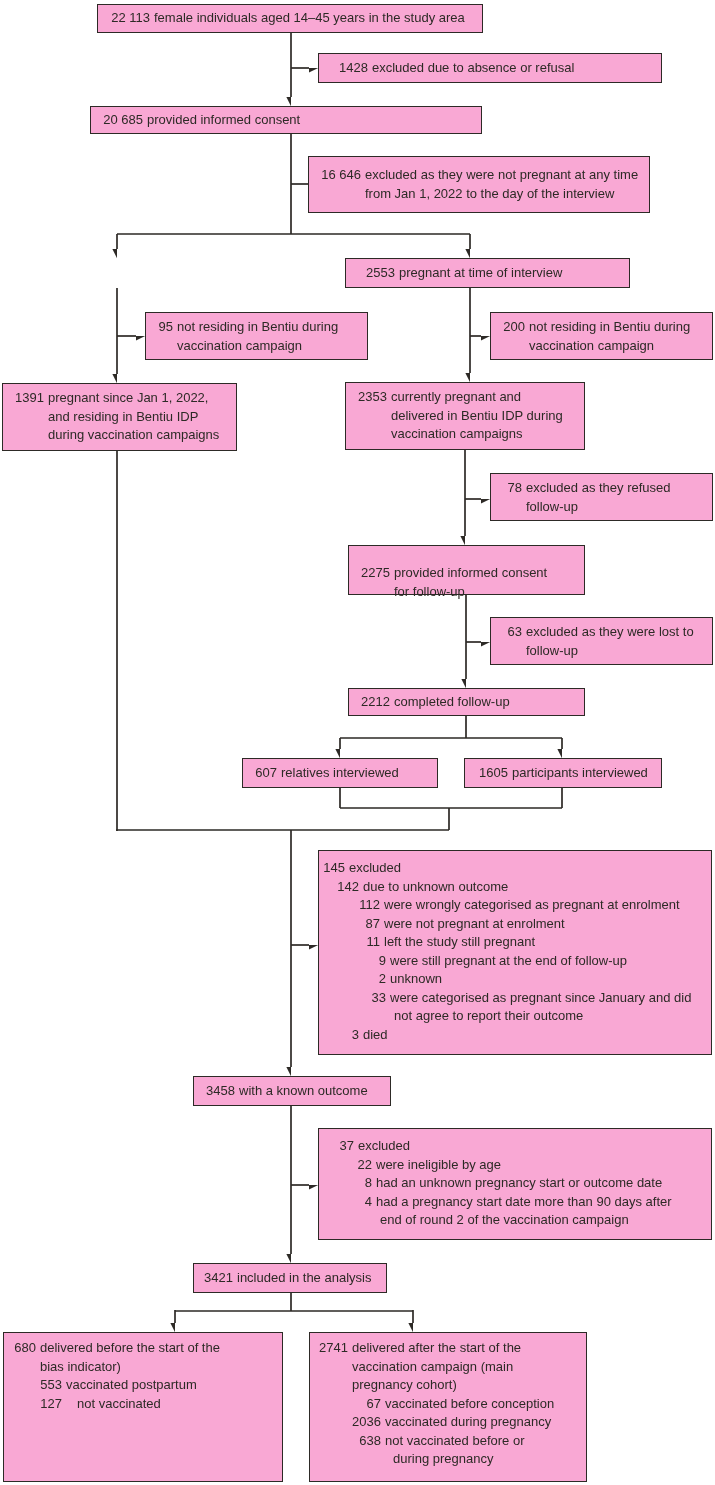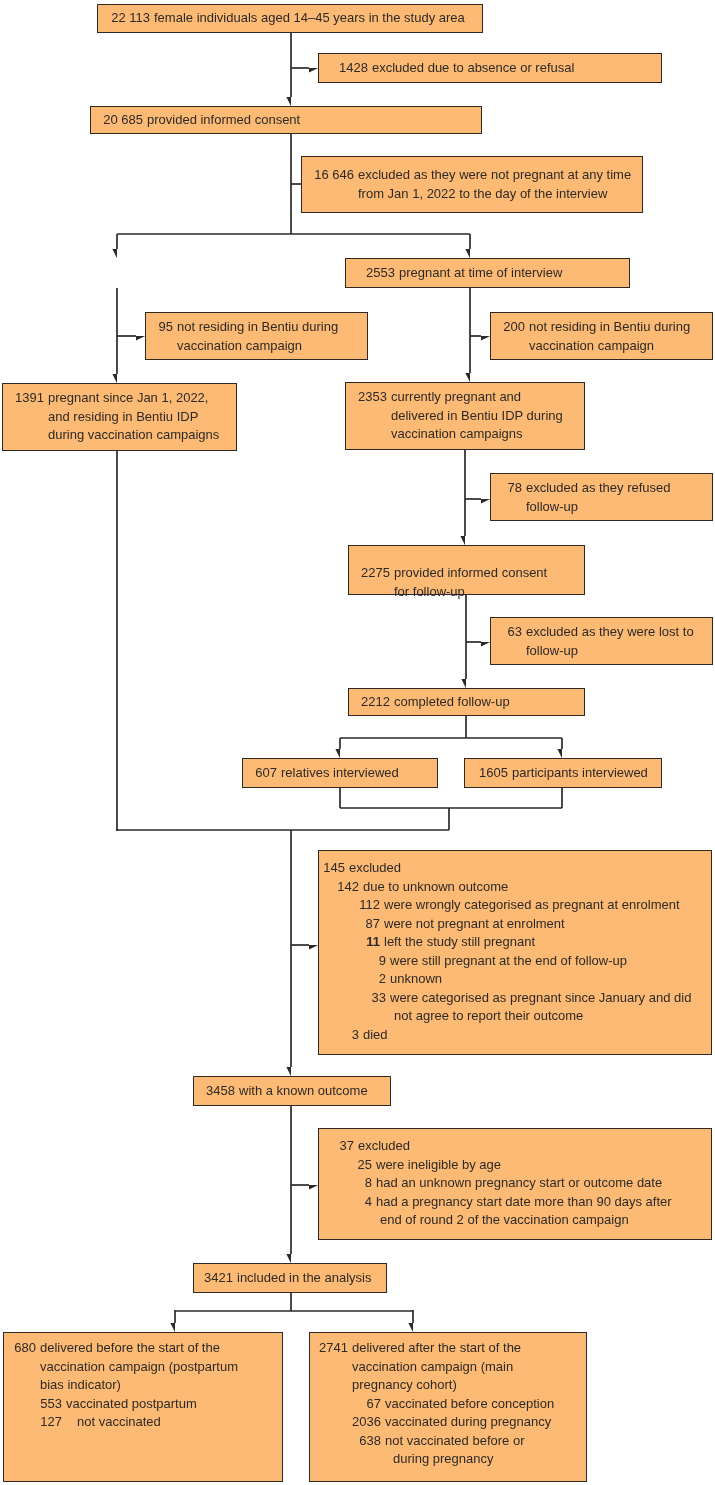--- a/index.html
+++ b/index.html
@@ -3,21 +3,21 @@
 <meta charset="utf-8">
 <style>
   html,body{margin:0;padding:0;background:#ffffff;}
   #stage{
     position:relative;width:715px;height:1485px;background:#ffffff;
     font-family:"Liberation Sans",sans-serif;color:#2d2a26;
     font-size:13px;line-height:18.5px;overflow:hidden;
   }
   #wires{position:absolute;left:0;top:0;width:715px;height:1485px;}
   .box{
-    position:absolute;box-sizing:border-box;background:#fdba74;
+    position:absolute;box-sizing:border-box;background:#f9a8d4;
     border:1.6px solid #2d2a26;padding:4px 6px 4px 12px;
   }
   .ln{display:flex;white-space:nowrap;}
   .ln .n{flex:0 0 auto;text-align:right;display:inline-block;}
   .ln .t{margin-left:4px;}
 </style>
 </head>
 <body>
 
 <div id="stage">
@@ -70,21 +70,21 @@
       </div>
     </div>
 
   <div class="box" style="left:90px;top:106px;width:392px;height:28px;">
       <div class="ln">
         <span class="n" style="width: 40px;">20 685</span>
         <span class="t">provided informed consent</span>
       </div>
     </div>
 
-  <div class="box" style="left:301px;top:156px;width:342px;height:57px;padding-top:9px;">
+  <div class="box" style="left:308px;top:156px;width:342px;height:57px;padding-top:9px;">
       <div class="ln">
         <span class="n" style="width: 40px;">16 646</span>
         <span class="t">excluded as they were not pregnant at any time</span>
       </div>
       <div class="ln" style="padding-left: 40px;">
         <span class="n" style="width: 0px;"></span>
         <span class="t">from Jan 1, 2022 to the day of the interview</span>
       </div>
     </div>
 
@@ -213,21 +213,21 @@
       </div>
       <div class="ln" style="padding-left: 35px;">
         <span class="n" style="width: 22px;">112</span>
         <span class="t">were wrongly categorised as pregnant at enrolment</span>
       </div>
       <div class="ln" style="padding-left: 42px;">
         <span class="n" style="width: 15px;">87</span>
         <span class="t">were not pregnant at enrolment</span>
       </div>
       <div class="ln" style="padding-left: 42px;">
-        <span class="n" style="width: 15px; font-weight: bold;">11</span>
+        <span class="n" style="width: 15px;">11</span>
         <span class="t">left the study still pregnant</span>
       </div>
       <div class="ln" style="padding-left: 55px;">
         <span class="n" style="width: 8px;">9</span>
         <span class="t">were still pregnant at the end of follow-up</span>
       </div>
       <div class="ln" style="padding-left: 55px;">
         <span class="n" style="width: 8px;">2</span>
         <span class="t">unknown</span>
       </div>
@@ -251,21 +251,21 @@
         <span class="t">with a known outcome</span>
       </div>
     </div>
 
   <div class="box" style="left:318px;top:1128px;width:394px;height:112px;padding-left:20px;padding-top:8px;">
       <div class="ln">
         <span class="n" style="width: 15px;">37</span>
         <span class="t">excluded</span>
       </div>
       <div class="ln" style="padding-left: 18px;">
-        <span class="n" style="width: 15px;">25</span>
+        <span class="n" style="width: 15px;">22</span>
         <span class="t">were ineligible by age</span>
       </div>
       <div class="ln" style="padding-left: 25px;">
         <span class="n" style="width: 8px;">8</span>
         <span class="t">had an unknown pregnancy start or outcome date</span>
       </div>
       <div class="ln" style="padding-left: 25px;">
         <span class="n" style="width: 8px;">4</span>
         <span class="t">had a pregnancy start date more than 90 days after</span>
       </div>
@@ -282,24 +282,20 @@
       </div>
     </div>
 
   <div class="box" style="left:3px;top:1332px;width:280px;height:150px;padding-left:10px;padding-top:6px;">
       <div class="ln">
         <span class="n" style="width: 22px;">680</span>
         <span class="t">delivered before the start of the</span>
       </div>
       <div class="ln" style="padding-left: 22px;">
         <span class="n" style="width: 0px;"></span>
-        <span class="t">vaccination campaign (postpartum</span>
-      </div>
-      <div class="ln" style="padding-left: 22px;">
-        <span class="n" style="width: 0px;"></span>
         <span class="t">bias indicator)</span>
       </div>
       <div class="ln" style="padding-left: 26px;">
         <span class="n" style="width: 22px;">553</span>
         <span class="t">vaccinated postpartum</span>
       </div>
       <div class="ln" style="padding-left: 26px; gap: 11px;">
         <span class="n" style="width: 22px;">127</span>
         <span class="t">not vaccinated</span>
       </div>

